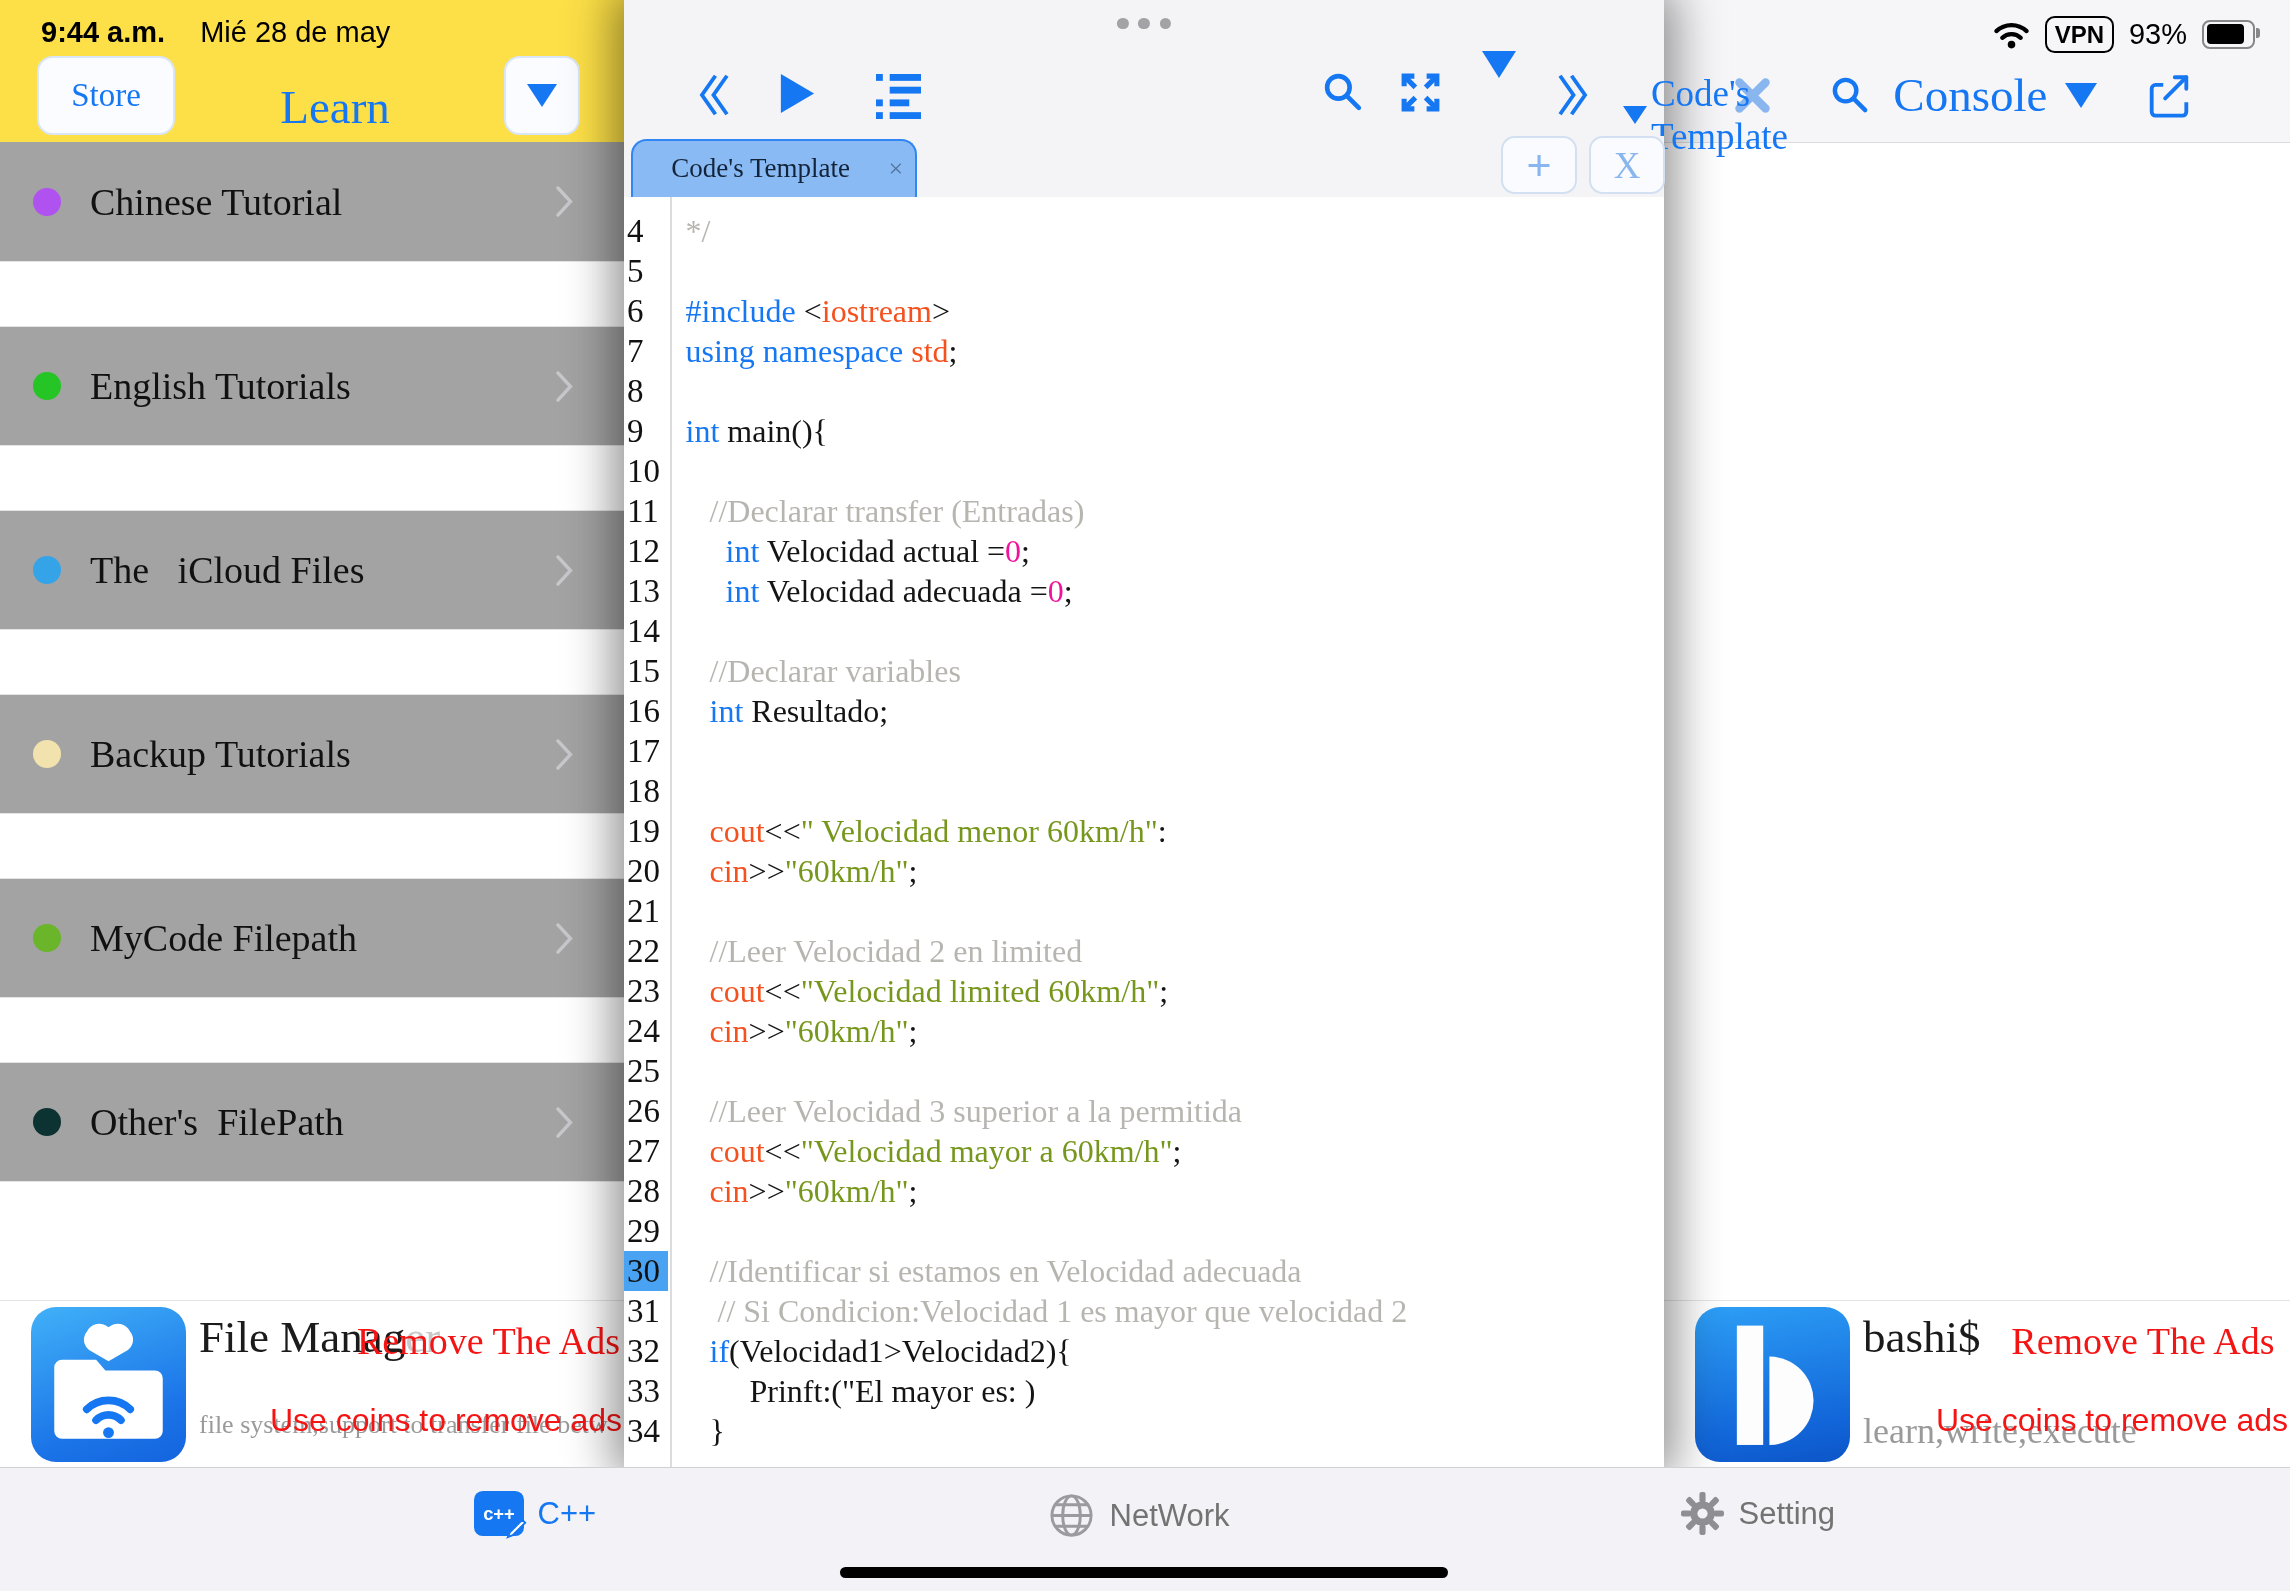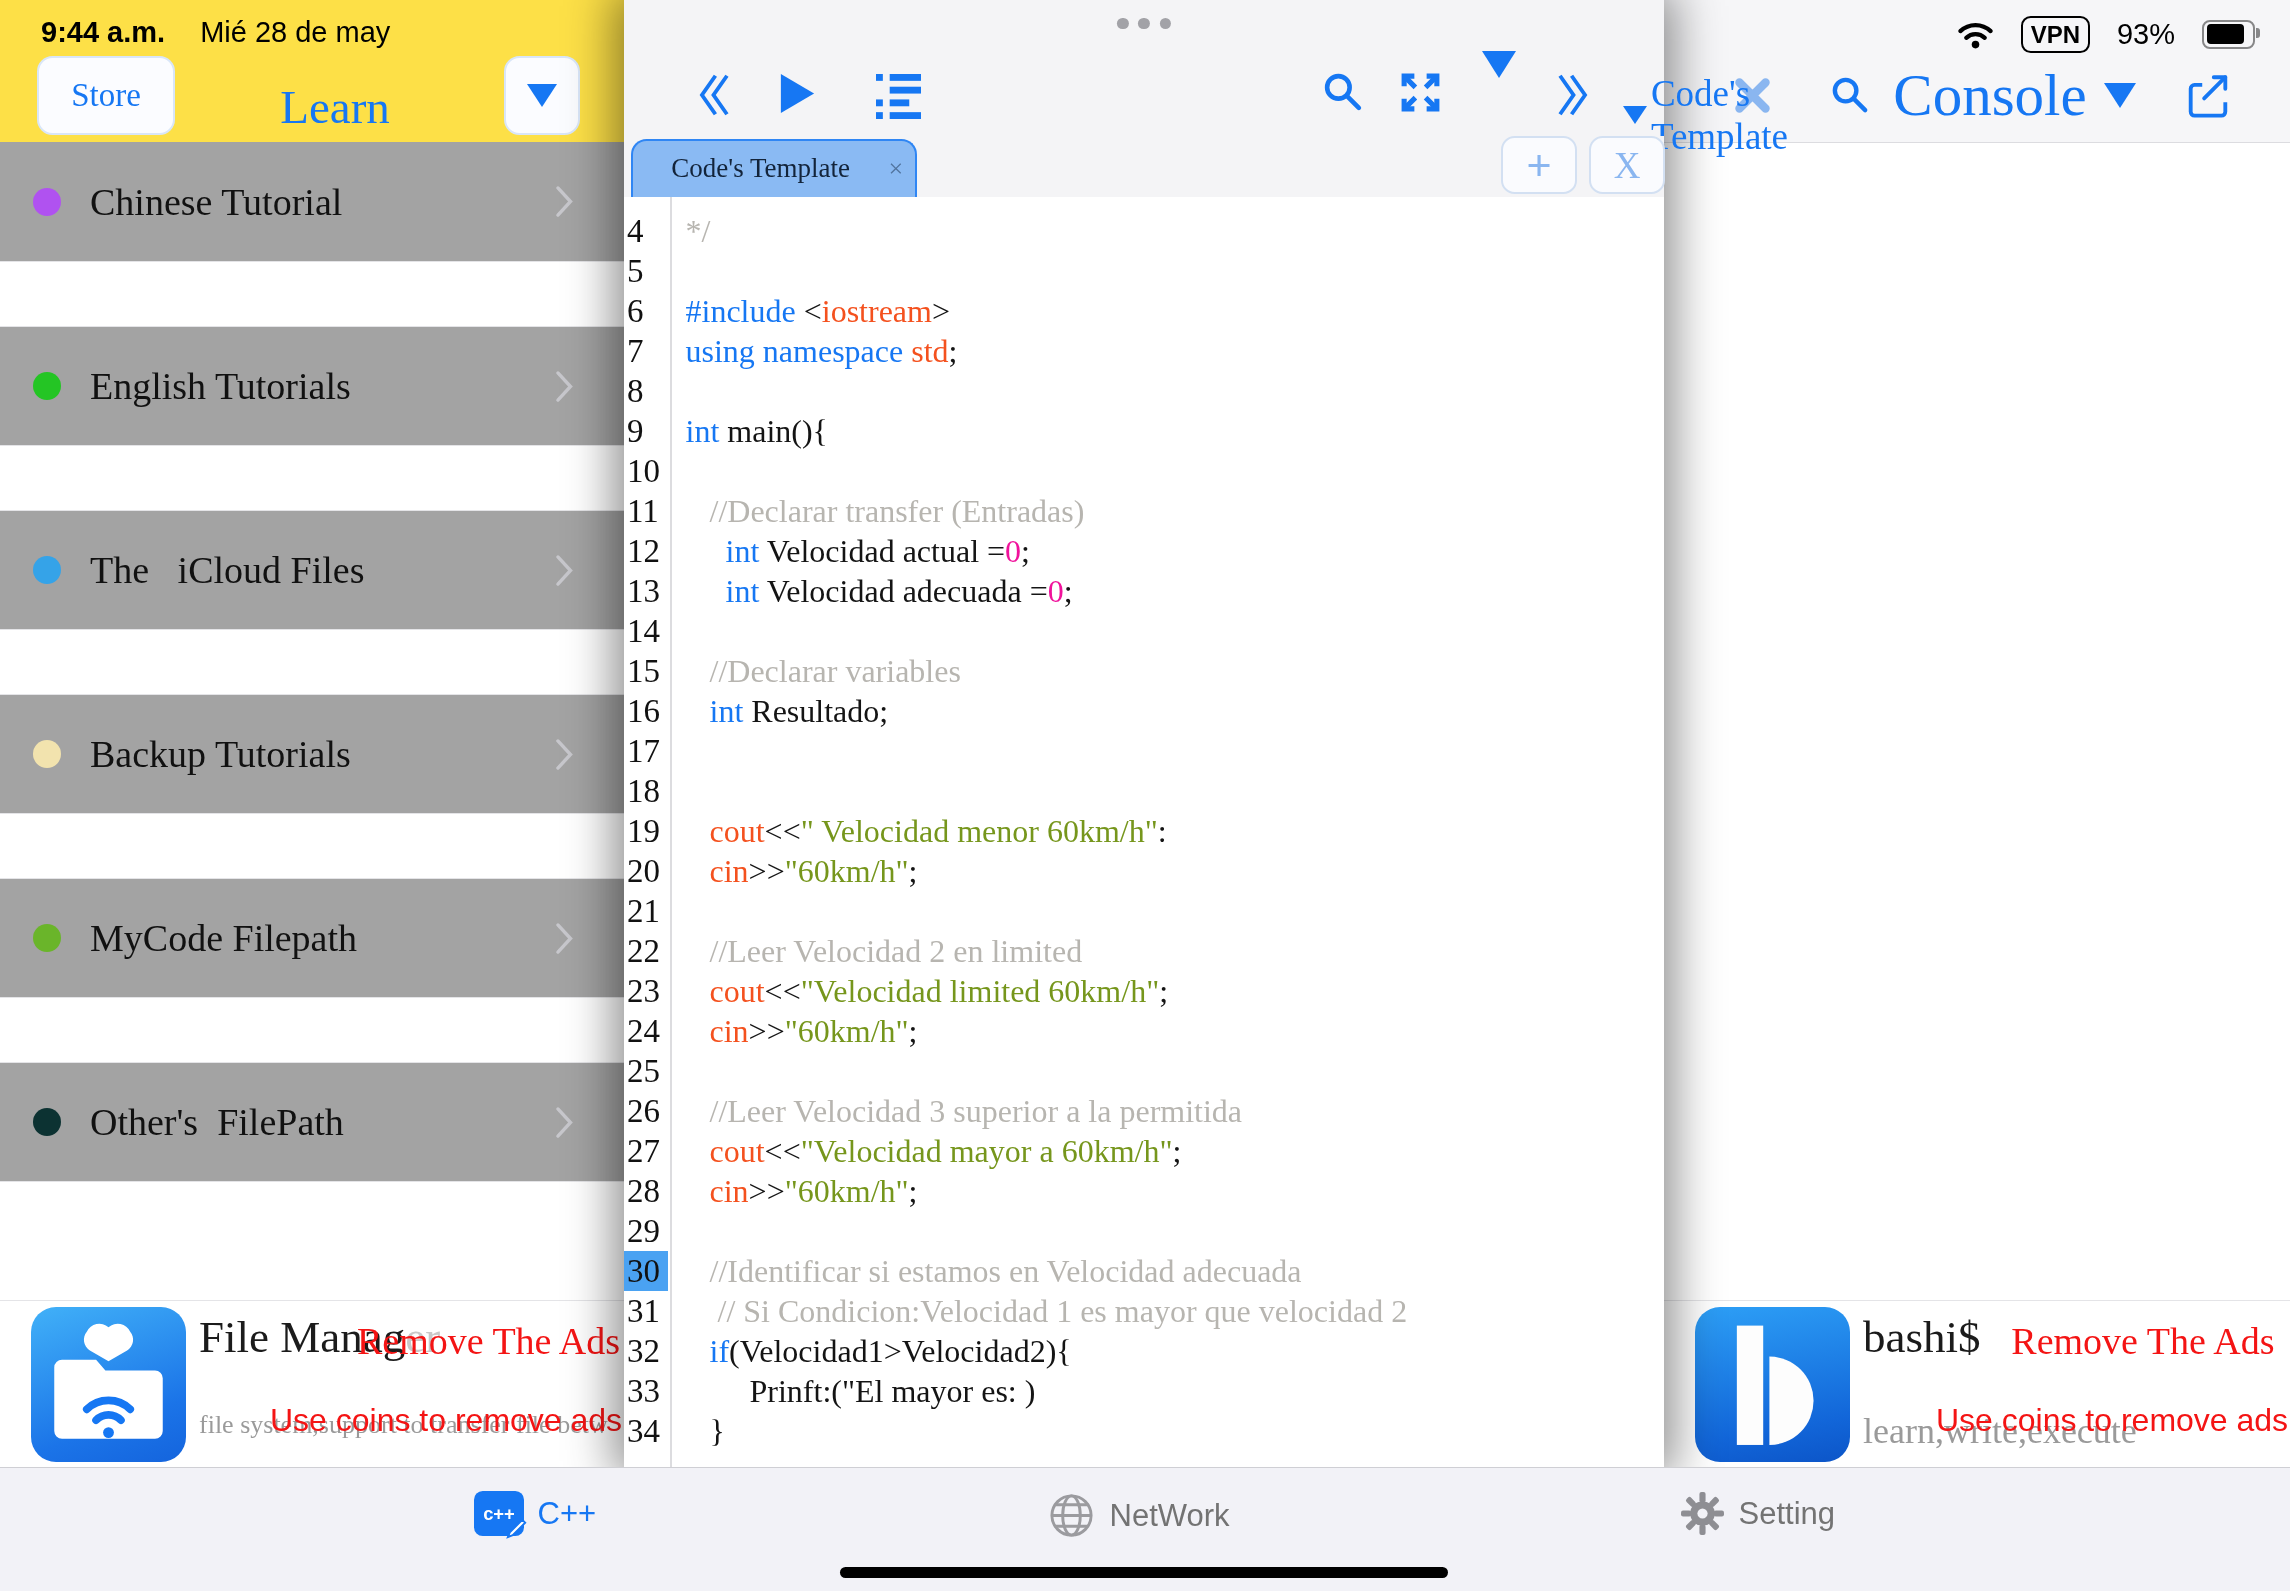--- a/index.html
+++ b/index.html
@@ -4,21 +4,21 @@
 <style>
   html,body{margin:0;padding:0;background:#ffffff;}
   .screen{position:relative;width:2290px;height:1591px;overflow:hidden;
           font-family:"Liberation Serif","DejaVu Serif",serif;background:#fff;}
 
   
   .status-left{position:absolute;left:41px;top:15.5px;display:flex;align-items:center;gap:35px;
                font-family:"Liberation Sans","DejaVu Sans",sans-serif;font-size:29px;color:#000;}
   .status-time{font-weight:700;}
   .status-date{font-weight:400;}
-  .status-right{position:absolute;right:35px;top:15.5px;display:flex;align-items:center;gap:27px;
+  .status-right{position:absolute;right:35px;top:15.5px;display:flex;align-items:center;gap:15px;
                 font-family:"Liberation Sans","DejaVu Sans",sans-serif;font-size:29px;color:#000;}
   .vpn-badge{border:2.9px solid #000;border-radius:9.7px;padding:0 7.8px;font-size:24px;font-weight:700;line-height:33px;}
   .battery{position:relative;width:49px;height:25px;border:2.4px solid rgba(0,0,0,.45);border-radius:7.8px;}
   .battery .fill{position:absolute;left:2.9px;top:2.9px;bottom:2.9px;width:37px;background:#000;border-radius:3.9px;}
   .battery .tip{position:absolute;right:-6.8px;top:6.8px;width:3.9px;height:9.7px;background:rgba(0,0,0,.45);border-radius:0 2.9px 2.9px 0;}
 
   
   .left-panel{position:absolute;left:0;top:0;width:624px;height:1467px;background:#fff;}
   .left-header{position:absolute;left:0;top:0;width:100%;height:142px;background:#fde047;border-bottom:1.5px solid #dcdce0;}
   .right-panel{position:absolute;left:1664px;top:0;width:626px;height:1467px;background:#fff;}
@@ -53,21 +53,21 @@
   .ad-title .faded{color:#c9c9c9;}
   .ad-remove{position:absolute;right:3.9px;top:17.5px;font-size:38px;color:#f41414;
              font-family:Liberation Serif, serif;white-space:nowrap;z-index:2;}
   .ad-sub{position:absolute;left:199px;top:109px;font-size:26px;color:#9a9a9a;white-space:nowrap;}
   .ad-coins{position:absolute;right:1.9px;top:101px;font-size:32px;color:#f41414;
             font-family:"Liberation Sans","DejaVu Sans",sans-serif;white-space:nowrap;z-index:2;}
   .ad-sub-big{font-size:36px;}
 
   
   .rh-row{position:absolute;left:0;top:56px;width:100%;height:78px;display:flex;align-items:center;}
-  .console-title{color:#1677f3;font-size:59px;margin:0 17.5px 0 21.3px;}
+  .console-title{color:#1677f3;font-size:47px;margin:0 17.5px 0 21.3px;}
 
   
   .mid-toolbar{position:absolute;left:0;top:0;width:100%;height:136px;background:#f4f4f6;}
   .grab-handle{position:absolute;left:50%;top:17.5px;transform:translateX(-50%);display:flex;gap:9.7px;}
   .grab-handle i{width:11.6px;height:11.6px;border-radius:50%;background:#a2a2a7;display:block;}
   .mt-ic{position:absolute;top:70px;}
   .tmpl-select{position:absolute;left:999px;top:72px;display:flex;align-items:center;color:#1677f3;font-size:37px;}
   .tmpl-select .tri{width:0;height:0;border-left:12.6px solid transparent;border-right:12.6px solid transparent;
                     border-top:18.4px solid #1677f3;margin-right:3.9px;}
   .tab-strip{position:absolute;left:0;top:136px;width:100%;height:61px;background:#f4f4f6;}

